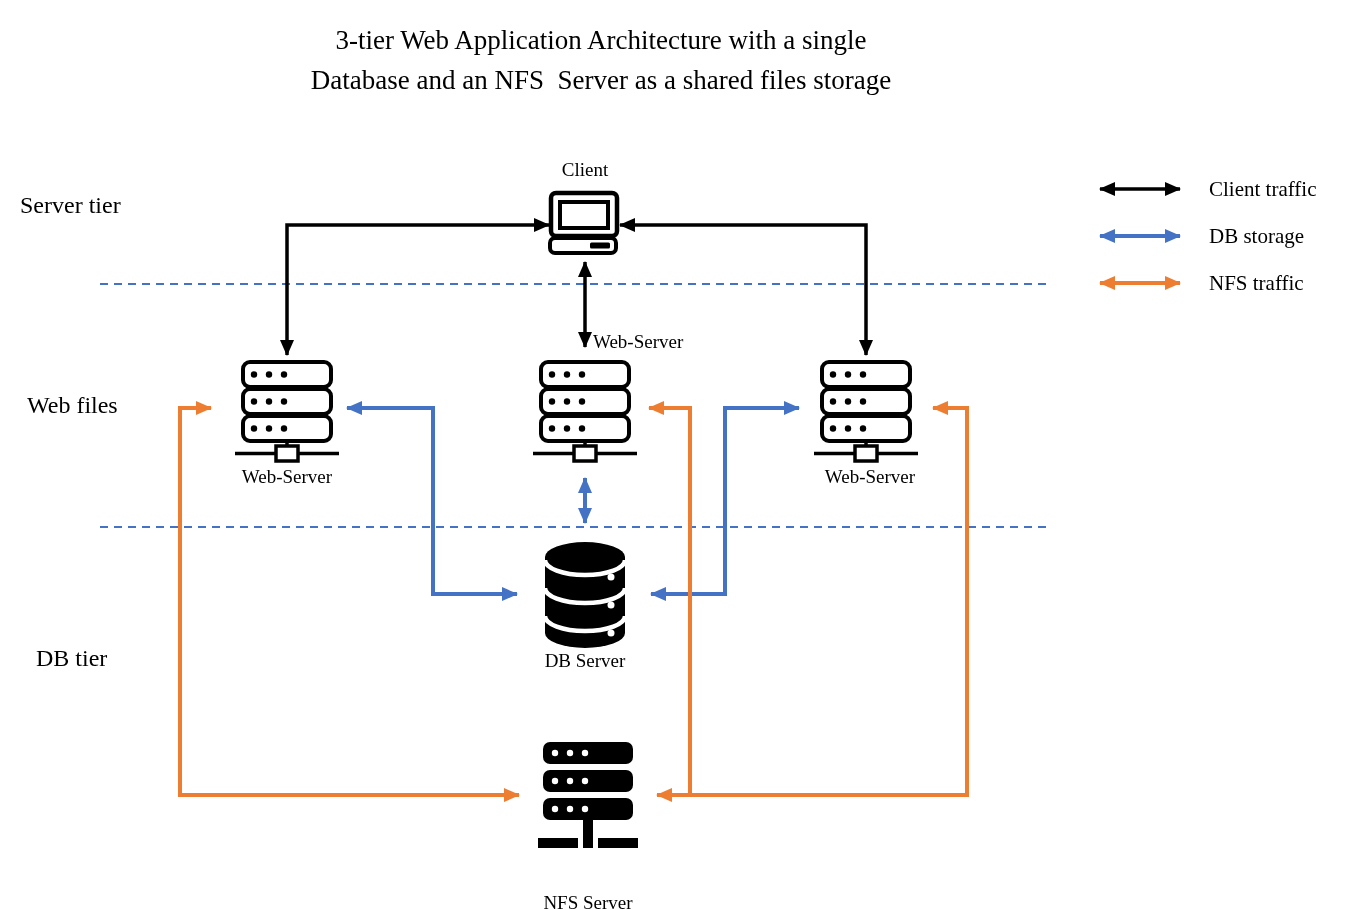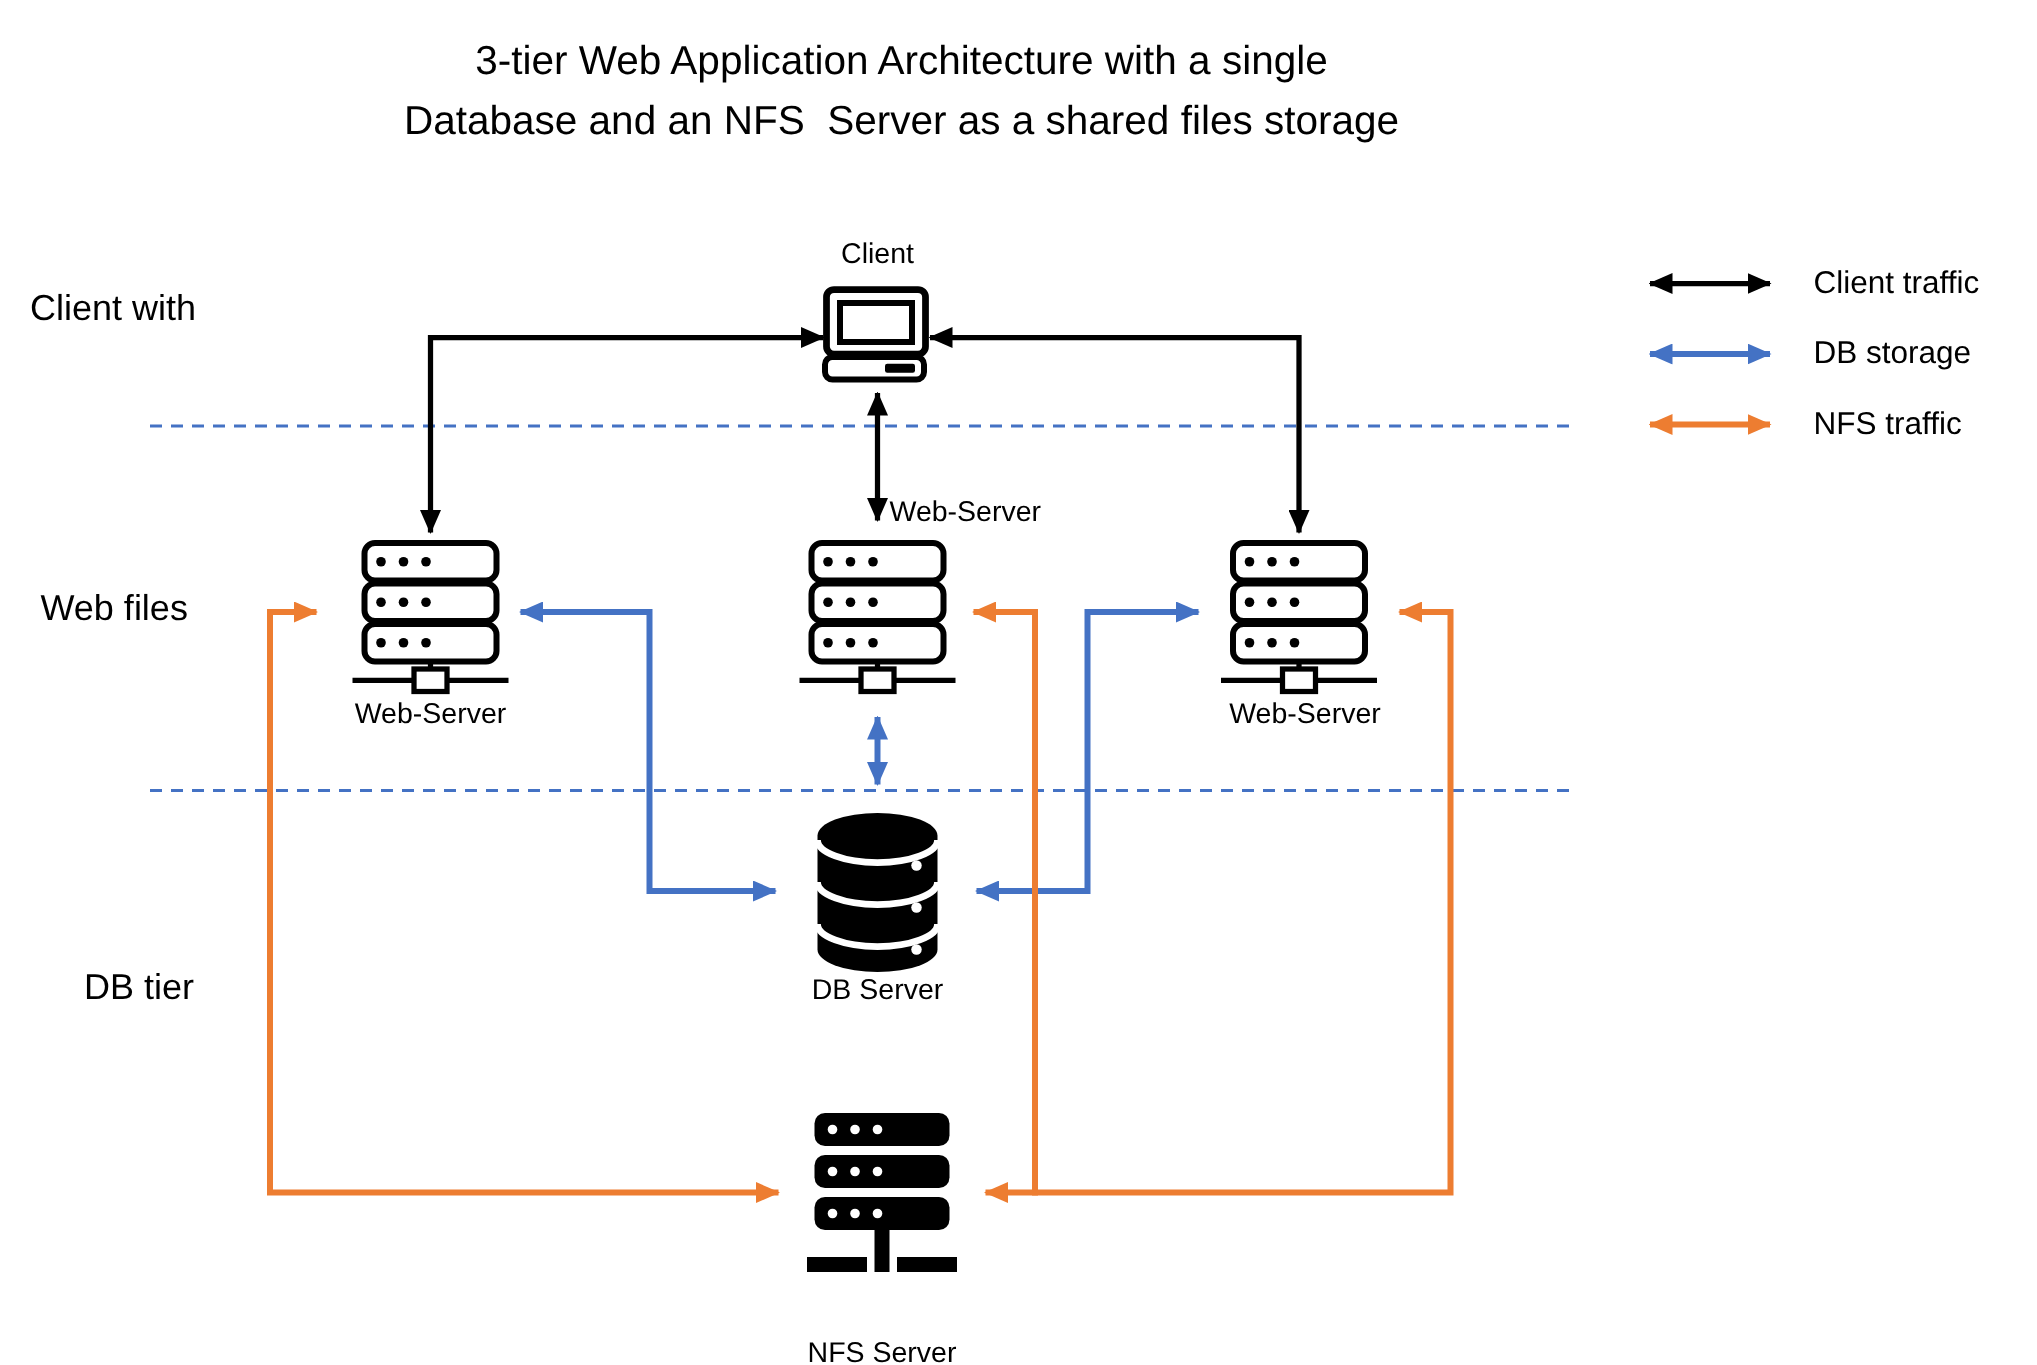--- a/index.html
+++ b/index.html
@@ -1,18 +1,18 @@
 <!DOCTYPE html>
 <html style="--c-client: #000000; --c-db: #4472C4; --c-nfs: #ED7D31; --c-sep: #4472C4; --c-icon: #000000; --c-text: #000000; --c-bg: #FFFFFF;"><head>
 <meta charset="utf-8">
 <style>
   html,body{margin:0;padding:0;background:#fff;}
   .canvas{
     position:relative;width:1358px;height:910px;background:var(--c-bg,#fff);
-    font-family:Liberation Sans, sans-serif;color:var(--c-text,#000);
+    font-family:Liberation Serif, serif;color:var(--c-text,#000);
     overflow:hidden;
   }
   .abs{position:absolute;}
   .title-block{left:0;top:20px;width:1202px;text-align:center;}
   .title-line{font-size:27px;line-height:40px;white-space:pre;}
   .tier-label{font-size:24px;white-space:pre;}
   .node-label{font-size:19px;white-space:pre;}
   .centered{transform:translateX(-50%);}
   .diagram-svg{left:0;top:0;}
   .ln{fill:none;}
@@ -122,23 +122,23 @@
       <rect class="icon-fill" x="-50" y="96" width="40" height="10"></rect>
       <rect class="icon-fill" x="10" y="96" width="40" height="10"></rect>
     </g>
   </svg>
 
   <div class="abs title-block">
     <div class="title-line">3-tier Web Application Architecture with a single</div>
     <div class="title-line">Database and an NFS  Server as a shared files storage</div>
   </div>
 
-  <div class="abs tier-label" style="left:20px;top:192px;">Client with</div>
+  <div class="abs tier-label" style="left:20px;top:192px;">Server tier</div>
   <div class="abs tier-label" style="left:27px;top:392px;">Web files</div>
-  <div class="abs tier-label" style="left:36px;top:645px;margin-left:20px;">DB tier</div>
+  <div class="abs tier-label" style="left:36px;top:645px;">DB tier</div>
 
   <div class="abs node-label centered" style="left:585px;top:159px;">Client</div>
   <div class="abs node-label centered" style="left:287px;top:466px;">Web-Server</div>
   <div class="abs node-label" style="left:593px;top:331px;">Web-Server</div>
   <div class="abs node-label centered" style="left:870px;top:466px;">Web-Server</div>
   <div class="abs node-label centered" style="left:585px;top:650px;">DB Server</div>
   <div class="abs node-label centered" style="left:588px;top:881px;margin-top:11px;">NFS Server</div>
 
   <div class="abs legend">
     <div class="legend-row">

